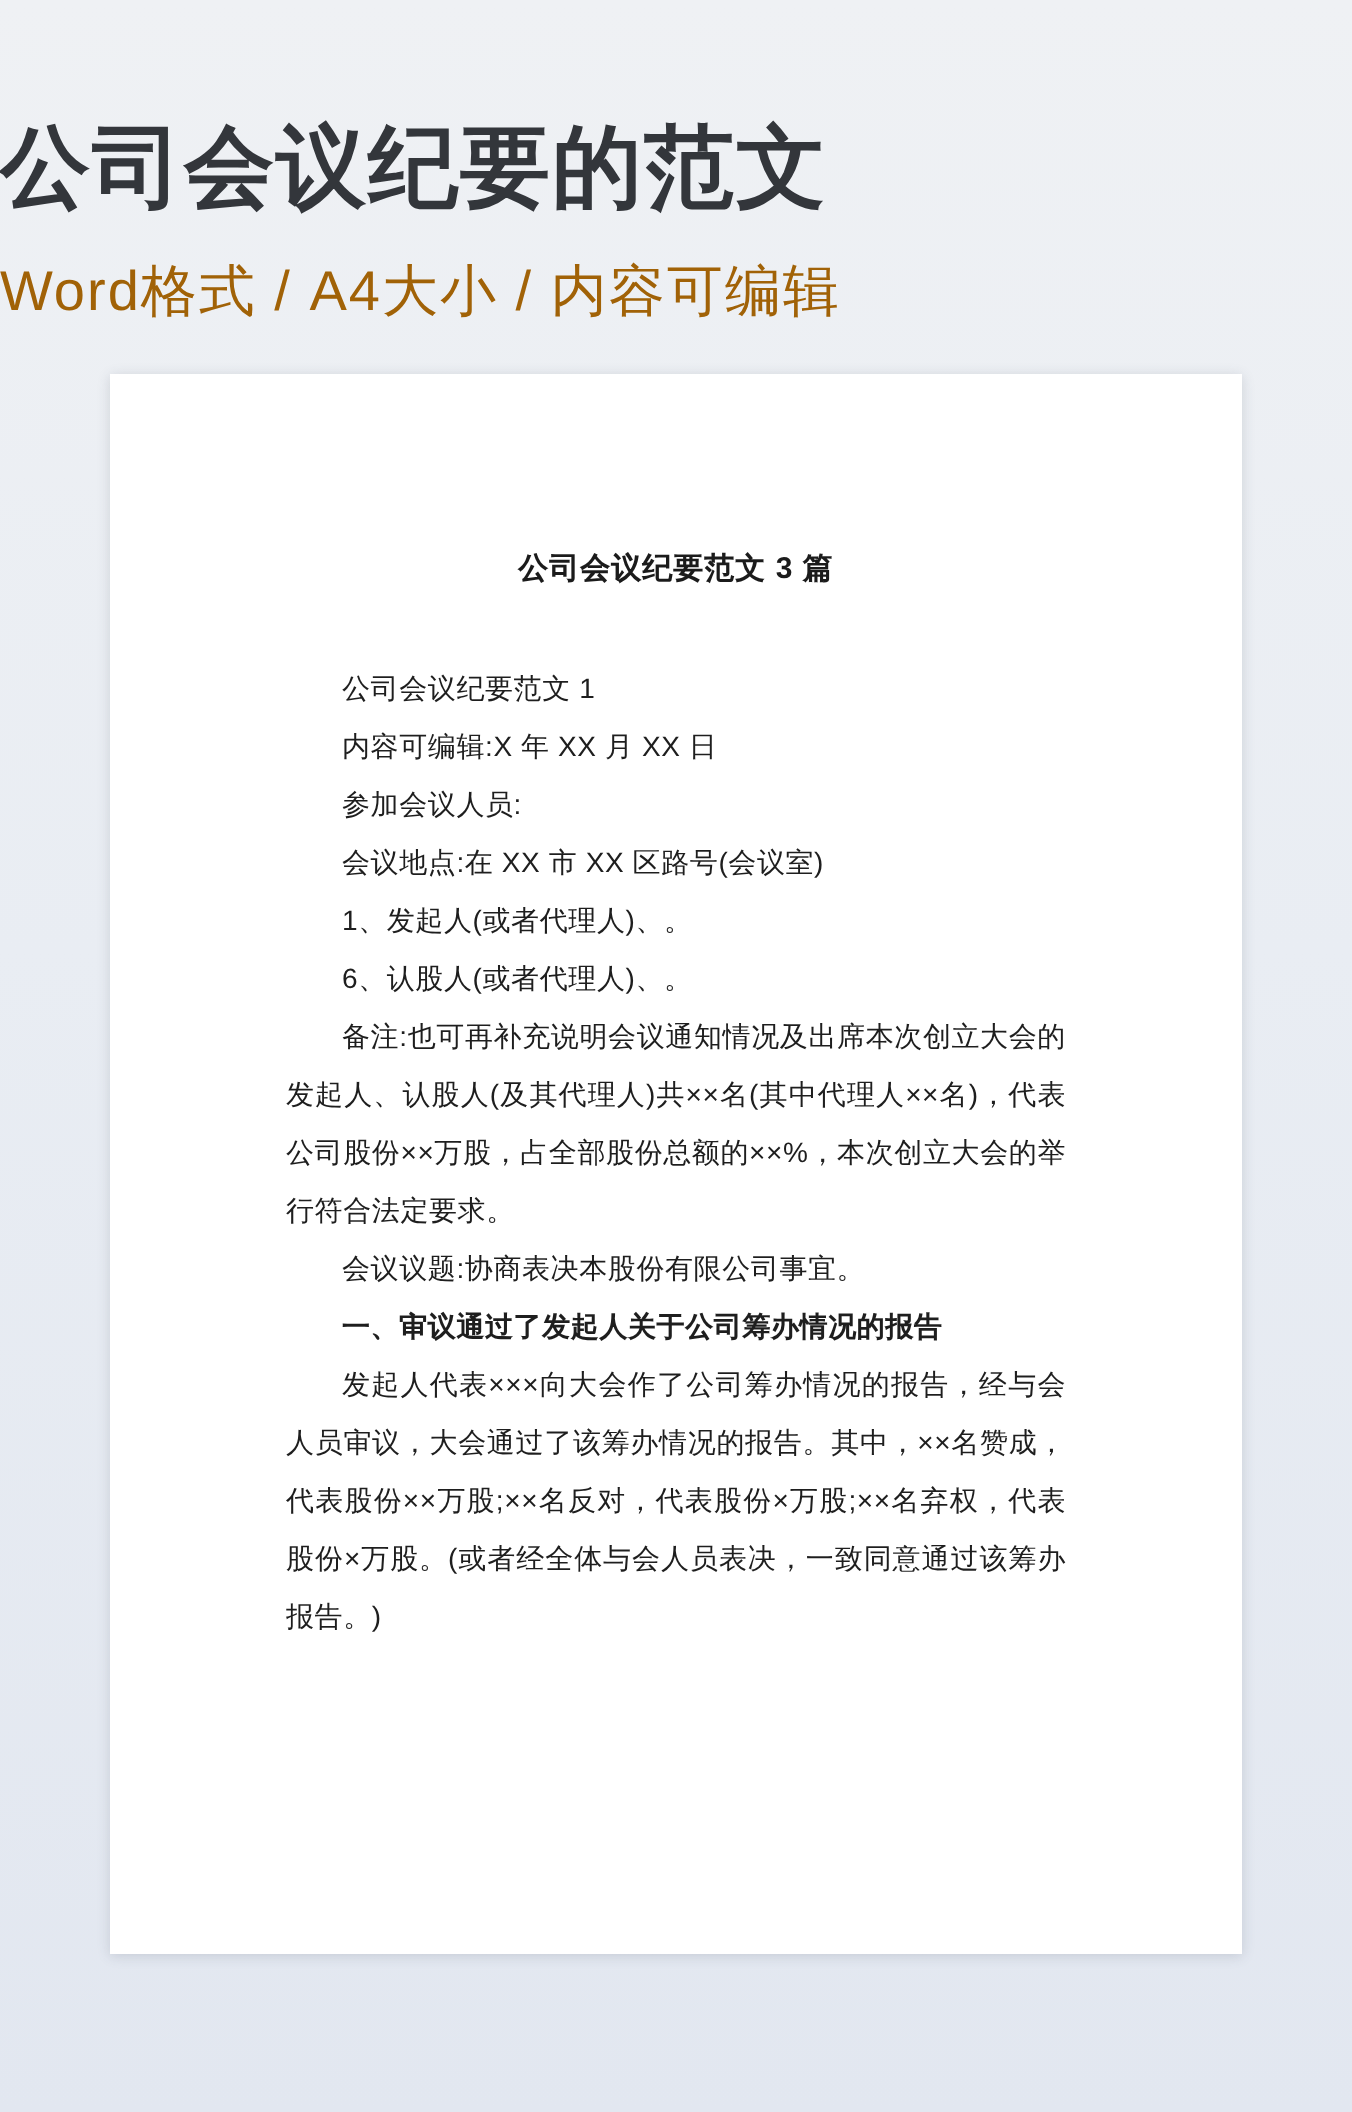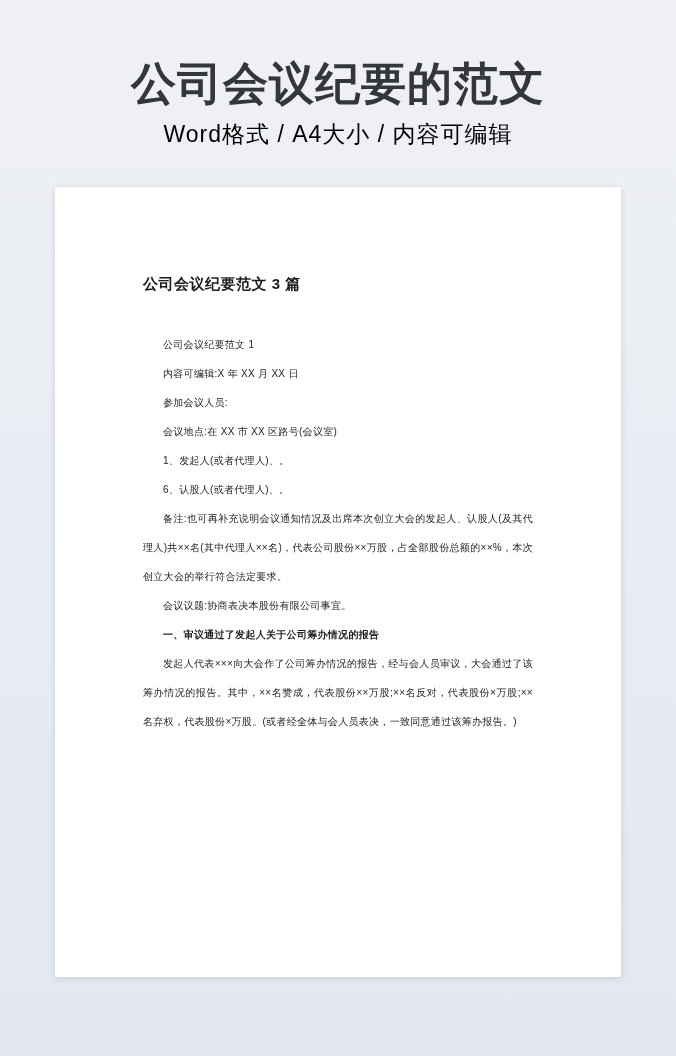--- a/index.html
+++ b/index.html
@@ -8,61 +8,60 @@
   }
   body {
     width: 676px;
     height: 1056px;
     overflow: hidden;
     position: relative;
     background: linear-gradient(180deg, #eff1f4 0%, #e9edf3 45%, #e2e7f0 100%);
     font-family: "Liberation Sans", "DejaVu Sans", sans-serif;
   }
   .header {
-    text-align: center;
     padding-top: 56px;
   }
   .header-title {
     margin: 0;
     font-size: 45px;
     line-height: 1.25;
     font-weight: 800;
     letter-spacing: 1px;
     color: #33363b;
   }
   .header-subtitle {
-    margin: 7px 0 0;
-    font-size: 23px;
+    margin: 19px 0 0;
+    font-size: 28px;
     line-height: 30px;
     letter-spacing: 1px;
-    color: #000000;
+    color: #a16207;
   }
   .doc-page {
     position: absolute;
     left: 55px;
     top: 187px;
     width: 566px;
     height: 790px;
     background: #ffffff;
     box-shadow: 0 1px 6px rgba(60, 70, 90, 0.18);
     box-sizing: border-box;
     padding: 88px 88px 0 88px;
     overflow: hidden;
   }
   .doc-title {
     margin: 0 0 36px 0;
-    text-align: left;
+    text-align: center;
     font-size: 15px;
     font-weight: bold;
     color: #1b1b1b;
     letter-spacing: 0.5px;
   }
   .doc-body p.para {
     margin: 0;
-    font-size: 10px;
+    font-size: 14px;
     line-height: 29px;
     color: #1e1e1e;
     text-indent: 2em;
     text-align: justify;
     letter-spacing: 0.3px;
   }
   .doc-body p.para.bold {
     font-weight: bold;
   }
 </style>

